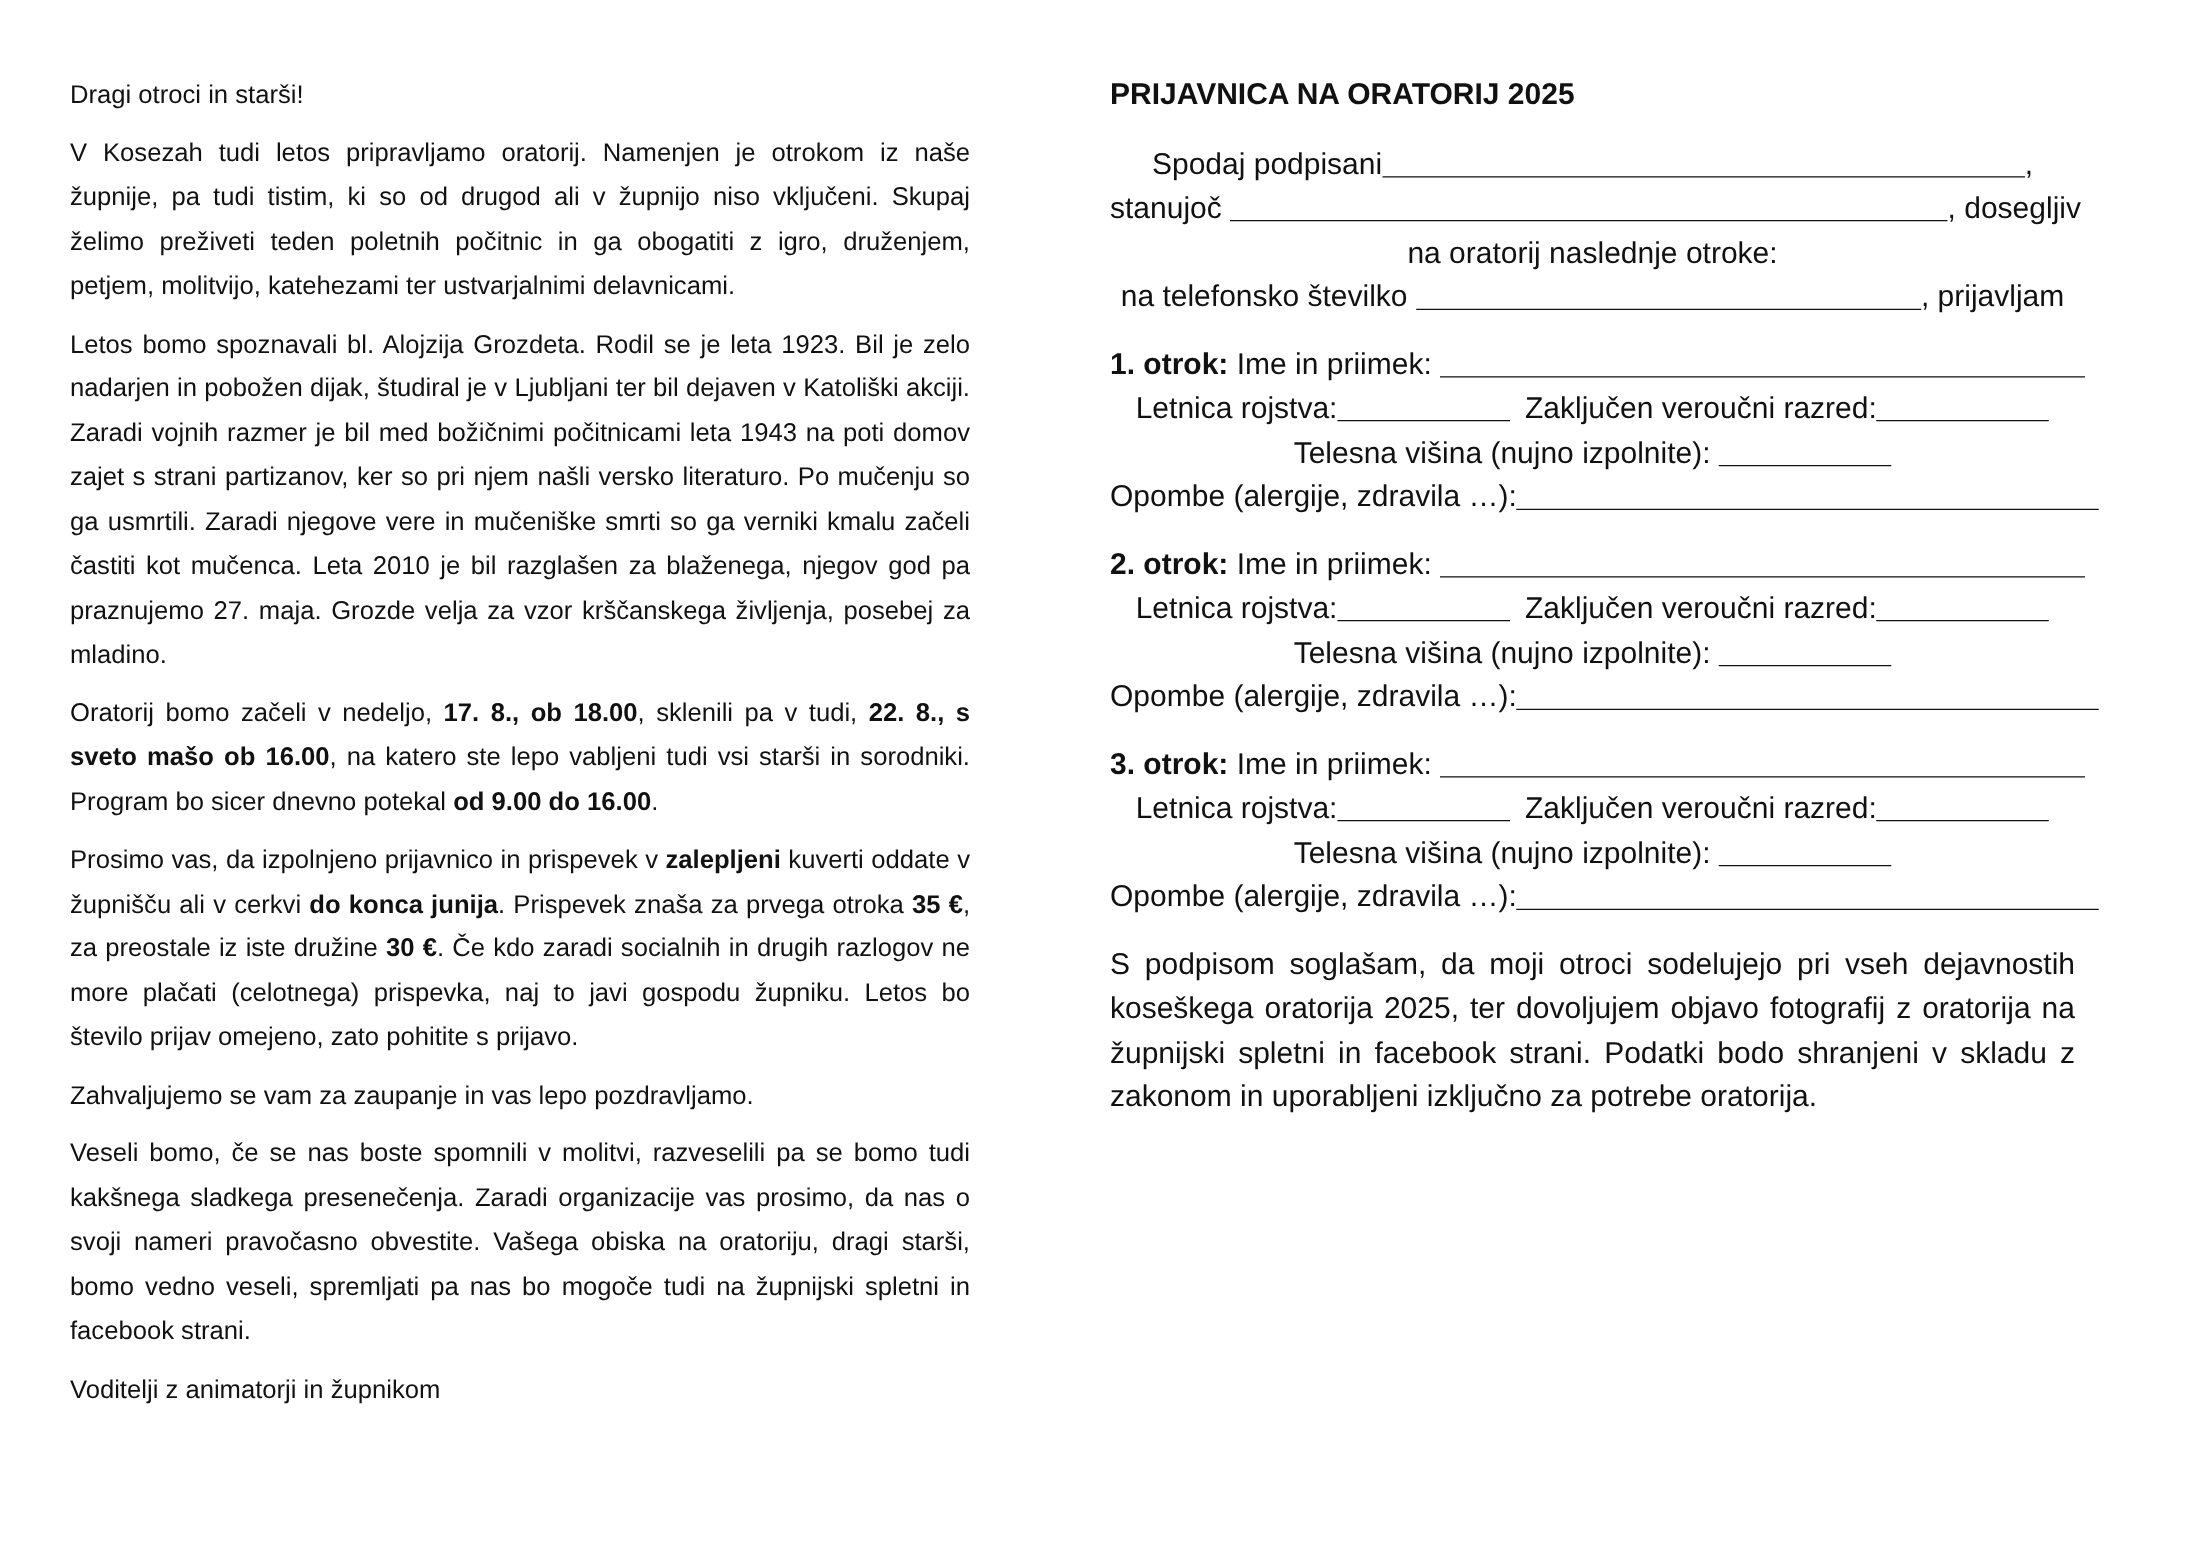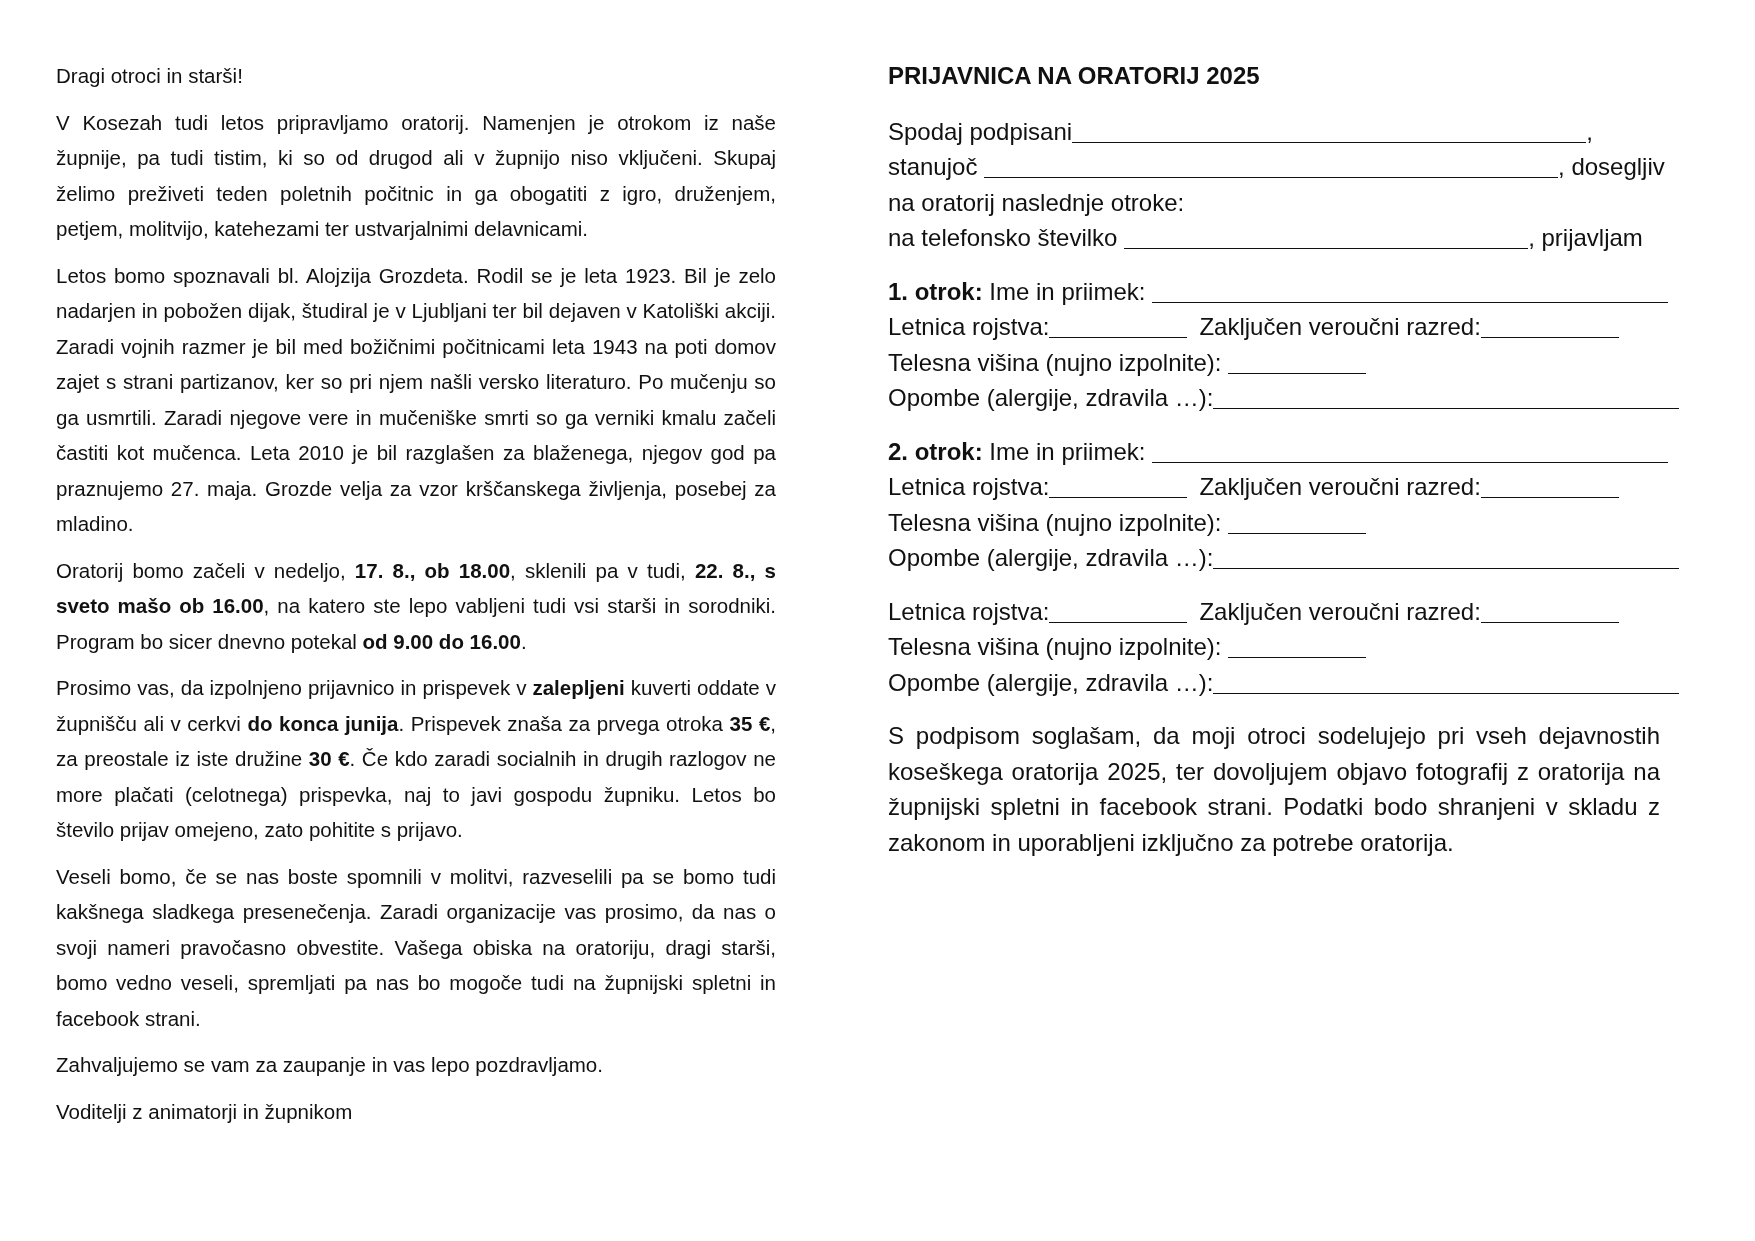--- a/index.html
+++ b/index.html
@@ -4,35 +4,35 @@
 <style>
   html, body { margin:0; padding:0; background:#ffffff; }
   body { width:1755px; height:1241px; position:relative; overflow:hidden;
          font-family:"Liberation Sans", sans-serif; color:#111; }
   .col-left { position:absolute; left:56px; top:58px; width:720px; font-size:20.5px; line-height:35.5px; }
   .col-left p { margin:0 0 11px 0; text-align:justify; }
   .col-right { position:absolute; left:888px; top:58px; width:772px; font-size:24px; line-height:35.5px; }
   .col-right .title { font-weight:bold; margin:0 0 20px 0; }
   .line { white-space:nowrap; position:relative; }
   .blank { display:inline-block; border-bottom:1.6px solid #111; height:22px; vertical-align:baseline; margin-bottom:-3px; }
-  .block { margin:0 0 18px 0; }
+  .block { margin:0 0 18px 0;text-align:center; }
   .consent { text-align:justify; margin:0 0 20px 0; }
   b { font-weight:bold; }
 </style>
 </head>
 <body>
 
 <div class="col-left">
   <p>Dragi otroci in starši!</p>
   <p>V Kosezah tudi letos pripravljamo oratorij. Namenjen je otrokom iz naše župnije, pa tudi tistim, ki so od drugod ali v župnijo niso vključeni. Skupaj želimo preživeti teden poletnih počitnic in ga obogatiti z igro, druženjem, petjem, molitvijo, katehezami ter ustvarjalnimi delavnicami.</p>
   <p>Letos bomo spoznavali bl. Alojzija Grozdeta. Rodil se je leta 1923. Bil je zelo nadarjen in pobožen dijak, študiral je v Ljubljani ter bil dejaven v Katoliški akciji. Zaradi vojnih razmer je bil med božičnimi počitnicami leta 1943 na poti domov zajet s strani partizanov, ker so pri njem našli versko literaturo. Po mučenju so ga usmrtili. Zaradi njegove vere in mučeniške smrti so ga verniki kmalu začeli častiti kot mučenca. Leta 2010 je bil razglašen za blaženega, njegov god pa praznujemo 27. maja. Grozde velja za vzor krščanskega življenja, posebej za mladino.</p>
   <p><span>Oratorij bomo začeli v nedeljo, </span><b>17. 8., ob 18.00</b><span>, sklenili pa v tudi, </span><b>22. 8., s sveto mašo ob 16.00</b><span>, na katero ste lepo vabljeni tudi vsi starši in sorodniki. Program bo sicer dnevno potekal </span><b>od 9.00 do 16.00</b><span>.</span></p>
   <p><span>Prosimo vas, da izpolnjeno prijavnico in prispevek v </span><b>zalepljeni</b><span> kuverti oddate v župnišču ali v cerkvi </span><b>do konca junija</b><span>. Prispevek znaša za prvega otroka </span><b>35 €</b><span>, za preostale iz iste družine </span><b>30 €</b><span>. Če kdo zaradi socialnih in drugih razlogov ne more plačati (celotnega) prispevka, naj to javi gospodu župniku. Letos bo število prijav omejeno, zato pohitite s prijavo.</span></p>
+  <p>Zahvaljujemo se vam za zaupanje in vas lepo pozdravljamo.</p>
   <p>Veseli bomo, če se nas boste spomnili v molitvi, razveselili pa se bomo tudi kakšnega sladkega presenečenja. Zaradi organizacije vas prosimo, da nas o svoji nameri pravočasno obvestite. Vašega obiska na oratoriju, dragi starši, bomo vedno veseli, spremljati pa nas bo mogoče tudi na župnijski spletni in facebook strani.</p>
-  <p>Zahvaljujemo se vam za zaupanje in vas lepo pozdravljamo.</p>
   <p>Voditelji z animatorji in župnikom</p>
 </div>
 
 <div class="col-right">
   <div class="title">PRIJAVNICA NA ORATORIJ 2025</div>
 
   <div class="block">
     <div class="line"><span>Spodaj  podpisani</span><span class="blank" style="width:514px"></span><span>,</span></div>
     <div class="line"><span>stanujoč </span><span class="blank" style="width:574px"></span><span>, dosegljiv</span></div>
     <div class="line">na oratorij naslednje otroke:</div>
@@ -47,20 +47,21 @@
   </div>
 
   <div class="block">
     <div class="line"><b>2. otrok:</b><span> Ime in priimek: </span><span class="blank" style="width:516px"></span></div>
     <div class="line"><span>Letnica rojstva:</span><span class="blank" style="width:138px;margin-right:12px"></span><span>Zaključen veroučni razred:</span><span class="blank" style="width:138px"></span></div>
     <div class="line"><span>Telesna višina (nujno izpolnite): </span><span class="blank" style="width:138px"></span></div>
     <div class="line"><span>Opombe (alergije, zdravila …):</span><span class="blank" style="width:466px"></span></div>
   </div>
 
   <div class="block">
+    <div class="line"><b>3. otrok:</b><span> Ime in priimek: </span><span class="blank" style="width:516px"></span></div>
     <div class="line"><span>Letnica rojstva:</span><span class="blank" style="width:138px;margin-right:12px"></span><span>Zaključen veroučni razred:</span><span class="blank" style="width:138px"></span></div>
     <div class="line"><span>Telesna višina (nujno izpolnite): </span><span class="blank" style="width:138px"></span></div>
     <div class="line"><span>Opombe (alergije, zdravila …):</span><span class="blank" style="width:466px"></span></div>
   </div>
 
   <div class="consent">S podpisom soglašam, da moji otroci sodelujejo pri vseh dejavnostih koseškega oratorija 2025, ter dovoljujem objavo fotografij z oratorija na župnijski spletni in facebook strani. Podatki bodo shranjeni v skladu z zakonom in uporabljeni izključno za potrebe oratorija.</div>
 
 </div>
 
 </body></html>

